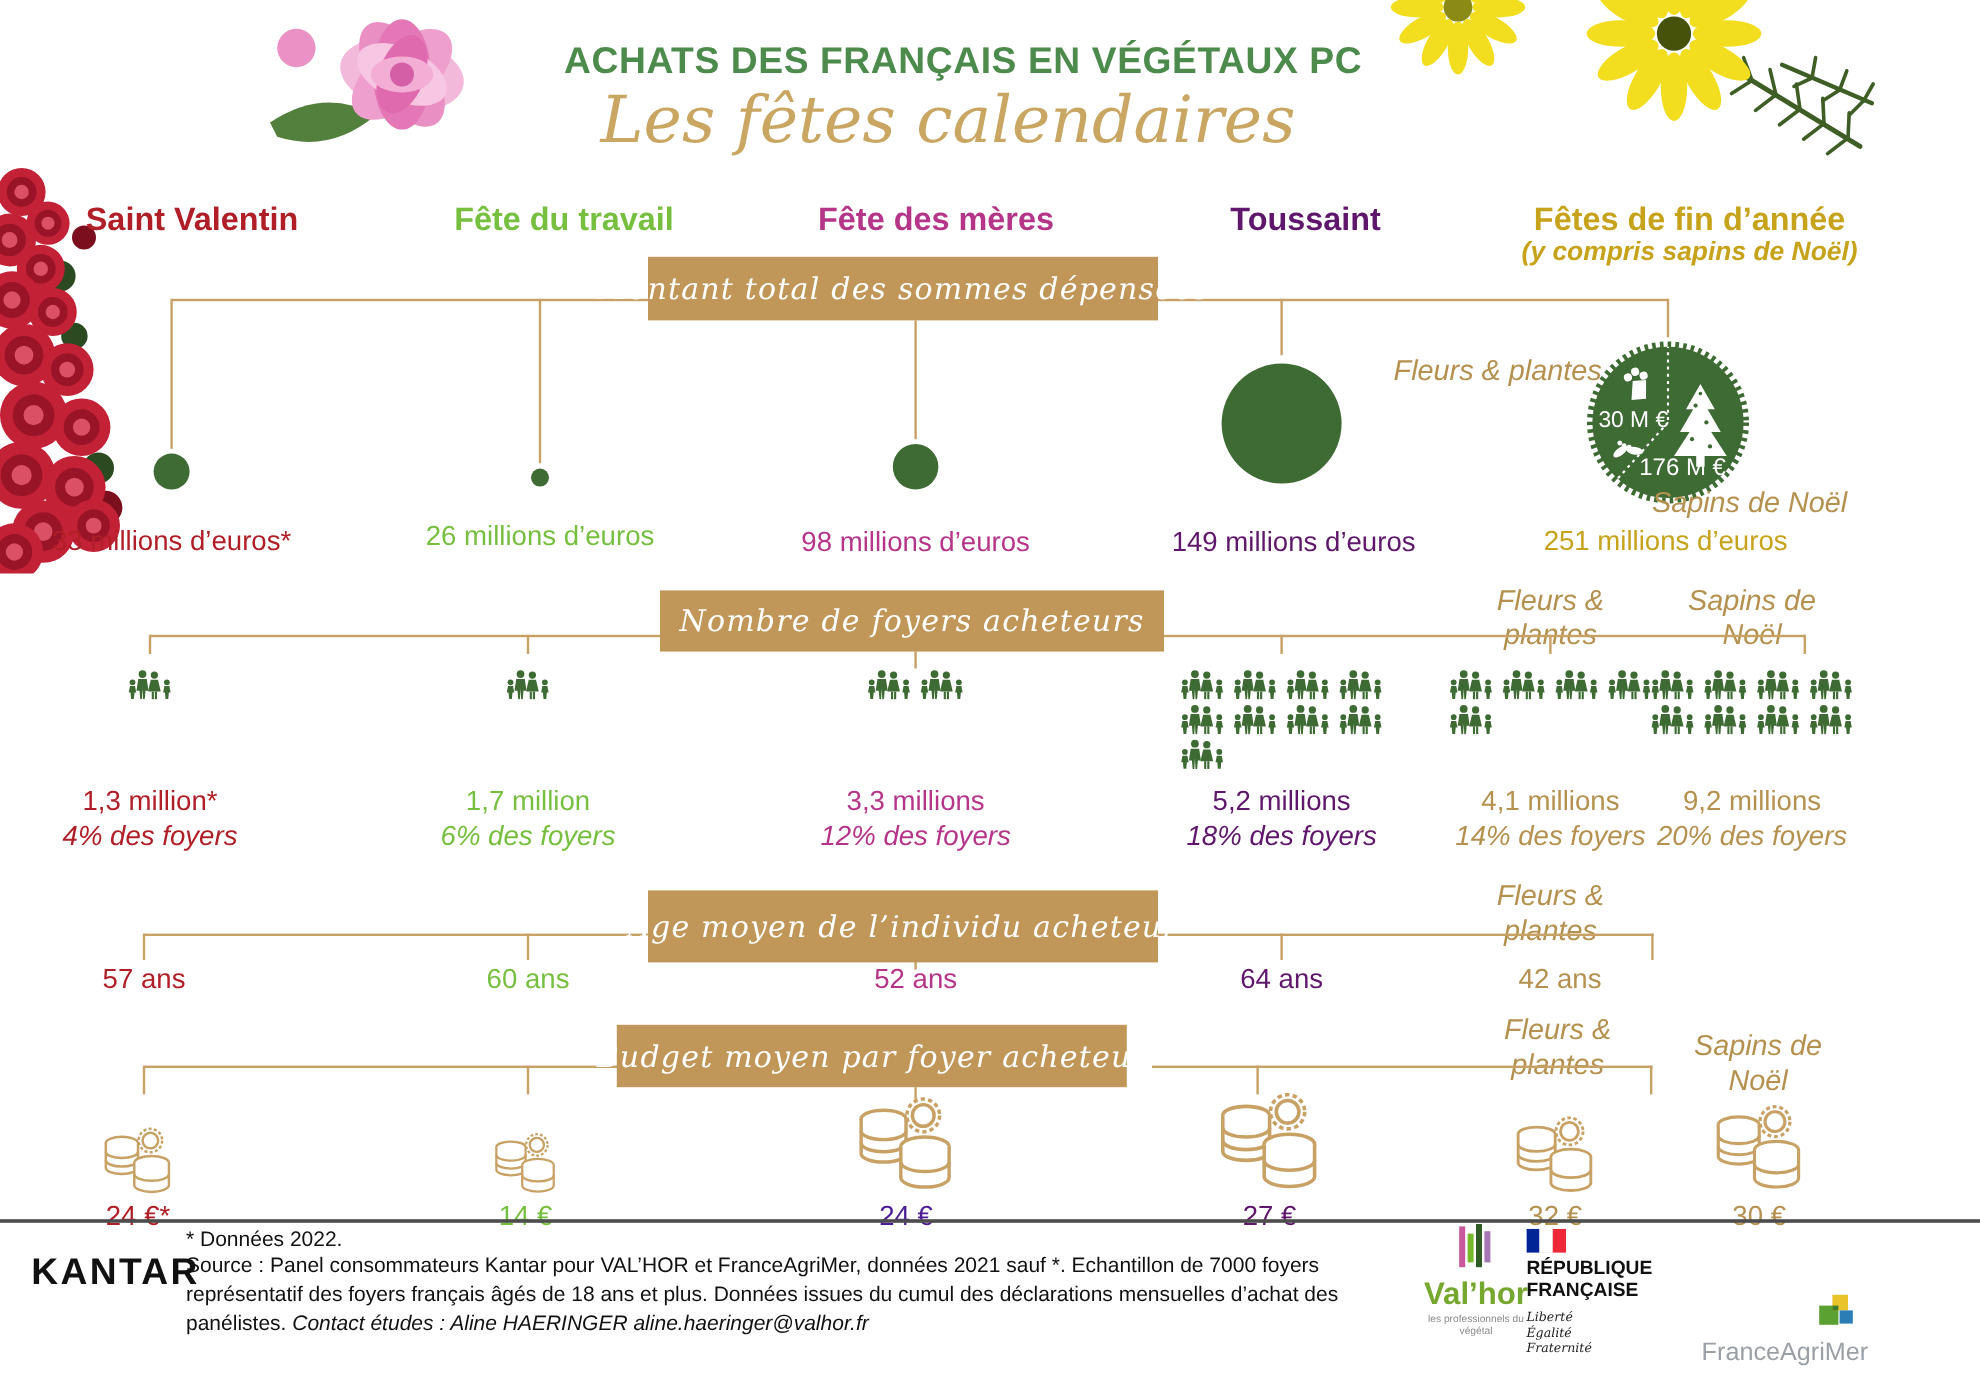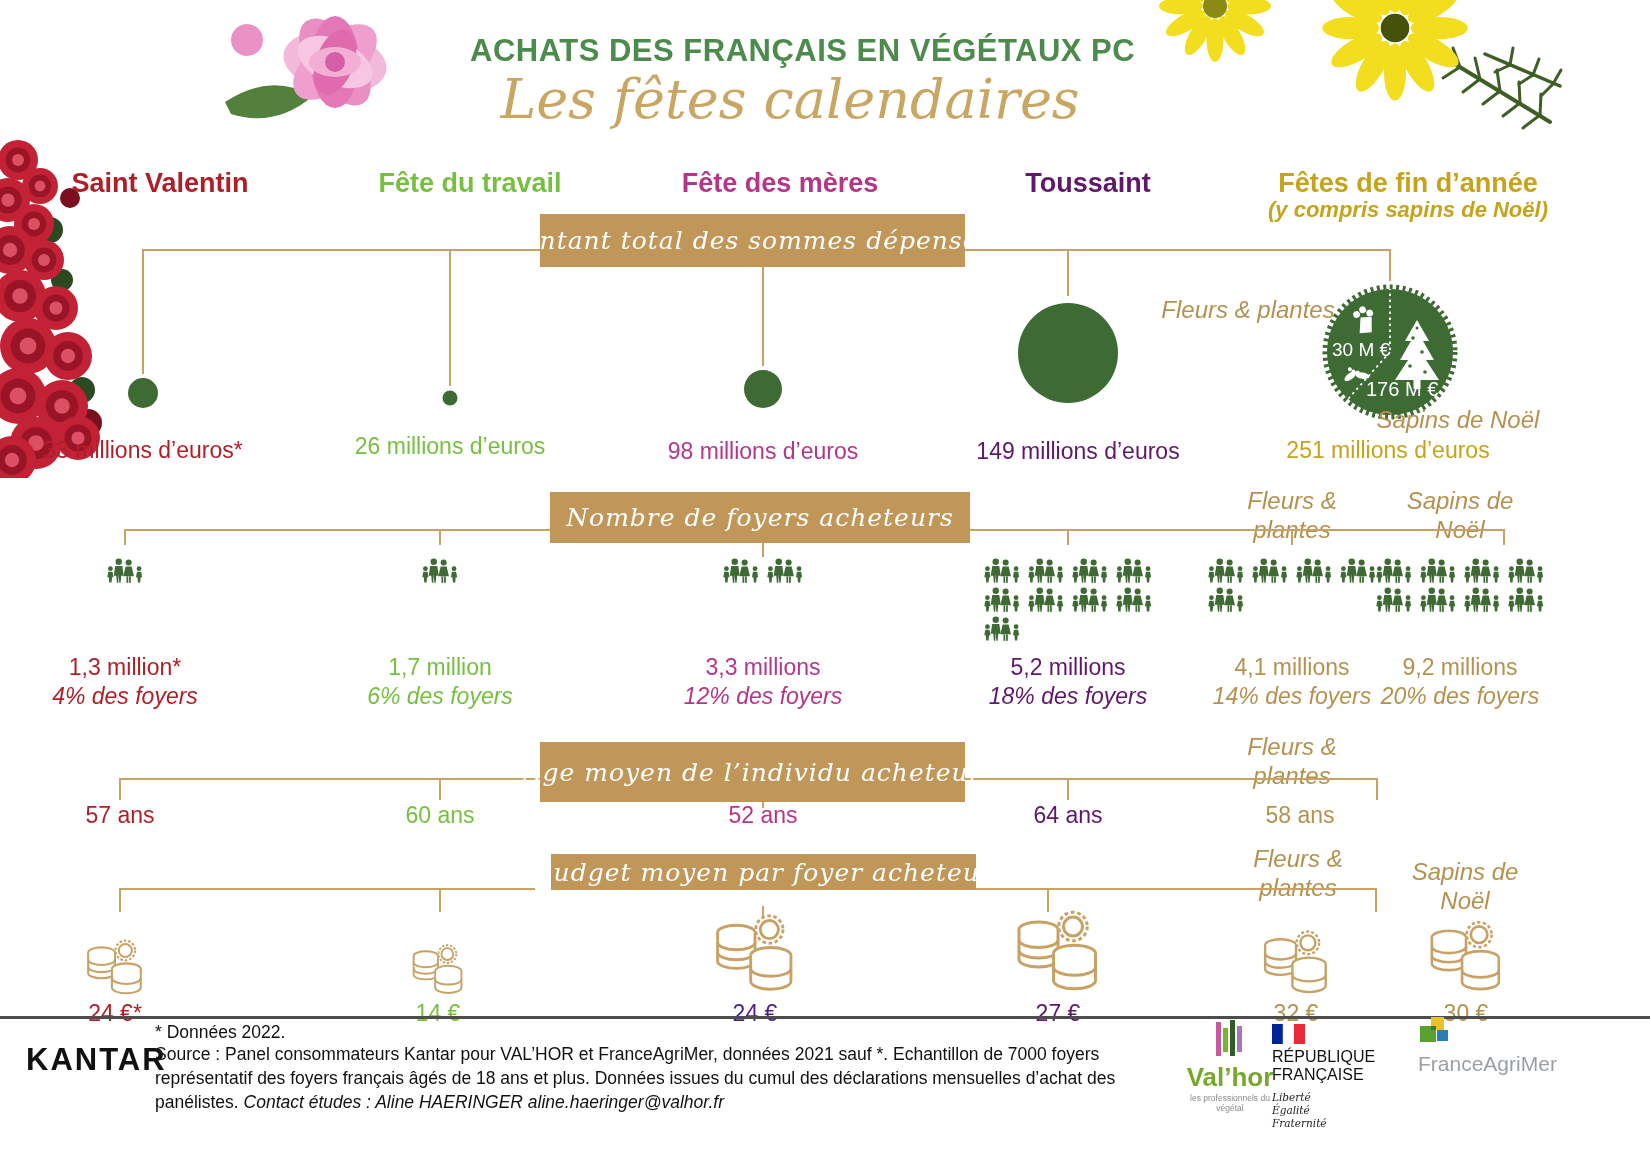--- a/index.html
+++ b/index.html
@@ -19,21 +19,21 @@
   .val{font-size:23px;white-space:nowrap;}
   .tanlab{font-style:italic;color:#b5914f;font-size:24px;line-height:1.2;white-space:nowrap;}
   .share{font-style:italic;}
   .fam-group{display:flex;flex-direction:column;align-items:flex-start;gap:4px;transform:translateX(-50%);}
   .fam-row{display:flex;gap:6px;}
   .fam-ic{width:38px;height:25px;display:block;}
   .coins{transform:translateX(-50%);}
   .footline{background:#4d4d4d;height:3px;}
   .kantar{font-weight:bold;font-size:31px;letter-spacing:2px;color:#111;}
   .foot{font-size:17.5px;color:#111;line-height:1.38;}
-  .rf-name{font-weight:normal;font-size:16px;color:#111;line-height:1.1;}
+  .rf-name{font-weight:bold;font-size:16px;color:#111;line-height:1.1;}
   .rf-motto{font-family:"DejaVu Serif",serif;font-style:italic;font-size:10.5px;color:#222;line-height:1.25;}
   .valhor-name{font-weight:bold;font-size:26px;color:#76a72e;}
   .valhor-sub{font-size:8.5px;color:#8a8a8a;}
   .fam-name{font-size:21px;color:#9aa0a6;}
 </style>
 </head>
 <body>
 
 <div class="canvas">
 
@@ -445,36 +445,36 @@
   <div class="abs vline" style="left:439px;top:778px;height:22px"></div>
   <div class="abs vline" style="left:762px;top:794px;height:14px"></div>
   <div class="abs vline" style="left:1067px;top:778px;height:22px"></div>
   <div class="abs vline" style="left:1376px;top:778px;height:22px"></div>
   <div class="abs banner" style="left:540px;top:742px;width:425px;height:60px">Age moyen de l’individu acheteur</div>
 
   <div class="abs val ctr" style="left:120px;top:802px;color:#b01f28">57 ans</div>
   <div class="abs val ctr" style="left:440px;top:802px;color:#76bf3f">60 ans</div>
   <div class="abs val ctr" style="left:763px;top:802px;color:#b53589">52 ans</div>
   <div class="abs val ctr" style="left:1068px;top:802px;color:#5f176b">64 ans</div>
-  <div class="abs val ctr" style="left:1300px;top:802px;color:#b5914f">58 ans</div>
+  <div class="abs val ctr" style="left:1300px;top:802px;color:#b5914f">42 ans</div>
 
   <div class="abs tanlab ctr" style="left:1298px;top:845px">
     <div style="white-space:pre-line;width:130px">Fleurs &amp; plantes</div>
   </div>
   <div class="abs tanlab ctr" style="left:1465px;top:858px">
     <div style="white-space:pre-line;width:120px">Sapins de Noël</div>
   </div>
   <div class="abs hline" style="left:120px;top:888px;width:415px"></div>
   <div class="abs hline" style="left:960px;top:888px;width:417px"></div>
   <div class="abs vline" style="left:119px;top:888px;height:24px"></div>
   <div class="abs vline" style="left:439px;top:888px;height:24px"></div>
   <div class="abs vline" style="left:762px;top:906px;height:14px"></div>
   <div class="abs vline" style="left:1047px;top:888px;height:24px"></div>
   <div class="abs vline" style="left:1375px;top:888px;height:24px"></div>
-  <div class="abs banner" style="left:551px;top:854px;width:425px;height:36px">Budget moyen par foyer acheteur</div>
+  <div class="abs banner" style="left:514px;top:854px;width:425px;height:52px">Budget moyen par foyer acheteur</div>
 
   <svg class="abs coins" style="left:115px;top:938px" width="66" height="60" viewBox="0 0 64 58">
       <use href="#coins-def"></use>
     </svg>
   <svg class="abs coins" style="left:438px;top:942px" width="60" height="56" viewBox="0 0 64 58">
       <use href="#coins-def"></use>
     </svg>
   <svg class="abs coins" style="left:755px;top:912px" width="92" height="84" viewBox="0 0 64 58">
       <use href="#coins-def"></use>
     </svg>
@@ -521,21 +521,21 @@
     </svg>
     <div class="rf-name"><span>RÉPUBLIQUE</span><br>
       <span>FRANÇAISE</span></div>
     <div class="rf-motto" style="margin-top:8px">
       <div>Liberté</div>
       <div>Égalité</div>
       <div>Fraternité</div>
     </div>
   </div>
 
-  <div class="abs" style="left:1418px;top:1016px;width:130px;text-align:left">
+  <div class="abs" style="left:1418px;top:1078px;width:130px;text-align:right">
     <svg width="34" height="32" viewBox="0 0 34 32">
       <rect x="2" y="10" width="16" height="16" fill="#5aa132"></rect>
       <rect x="13" y="1" width="13" height="13" fill="#e8c42a"></rect>
       <rect x="19" y="14" width="11" height="11" fill="#2a7db5"></rect>
       <rect x="13" y="10" width="5" height="4" fill="#3c7d2a"></rect>
     </svg>
     <div class="fam-name">FranceAgriMer</div>
   </div>
 
 </div>

